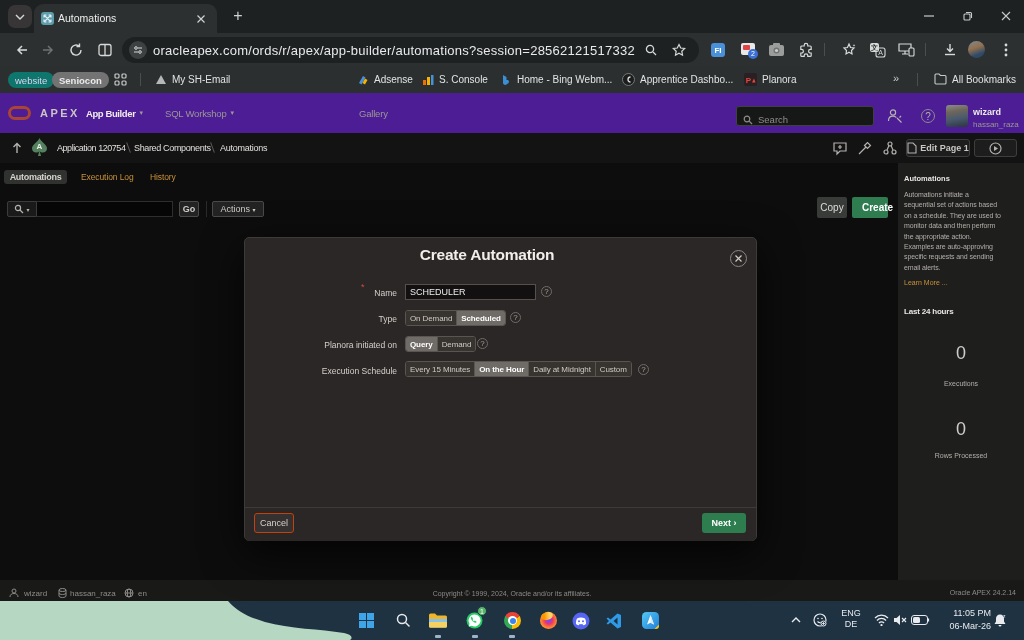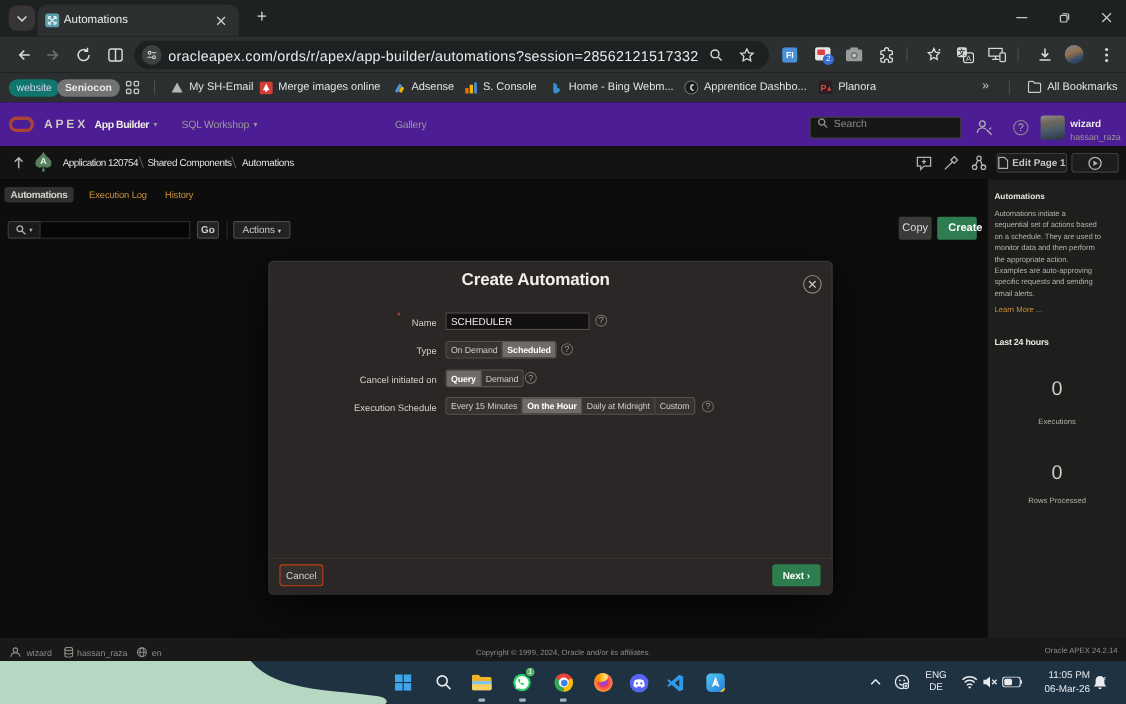--- a/index.html
+++ b/index.html
@@ -22,21 +22,21 @@
   #urltext { position:absolute; left:31px; top:6px; font-size:13px; color:#e8eaed; letter-spacing:0.25px; }
 
   
   #bookbar { position:absolute; left:0; top:66px; width:1024px; height:27px; background:#2b2f2f; }
   .chip { position:absolute; top:6px; height:16px; border-radius:8px; font-size:9.5px; display:flex; align-items:center; padding:0 7px; }
   .bk { position:absolute; top:0; height:27px; display:flex; align-items:center; gap:5px; font-size:10px; color:#e2e4e3; }
 
   
   #apexhdr { position:absolute; left:0; top:93px; width:1024px; height:40px; background:#4c1d95; }
   .navitem { position:absolute; top:0; height:40px; display:flex; align-items:center; font-size:9.5px; letter-spacing:-0.2px; color:#9b9894; gap:4px;}
-  #apexsearch { position:absolute; left:736px; top:13px; width:138px; height:20px; background:#161818; border:1px solid #404040; border-radius:3px; color:#8f8c8a; font-size:9.5px; display:flex; align-items:flex-start; padding-left:6px; gap:5px;}
+  #apexsearch { position:absolute; left:736px; top:13px; width:138px; height:20px; background:#161818; border:1px solid #404040; border-radius:3px; color:#8f8c8a; font-size:9.5px; display:flex; align-items:flex-end; padding-left:6px; gap:5px;}
 
   
   #crumb { position:absolute; left:0; top:133px; width:1024px; height:30px; background:#121312; }
 
   
   #content { position:absolute; left:0; top:163px; width:898px; height:417px; background:#0d0d0d; }
   #sidebar { position:absolute; left:898px; top:163px; width:126px; height:417px; background:#1e1e1d; }
 
   
   .rtab { position:absolute; font-size:8.5px; letter-spacing:-0.1px; }
@@ -179,27 +179,20 @@
           <rect x="1" y="8" width="4" height="4" rx="1"></rect>
           <rect x="8" y="8" width="4" height="4" rx="1"></rect>
         </g>
       </svg>
     <div class="abs" style="left:140px;top:7px;width:1px;height:13px;background:#4a4e4d"></div>
     <div class="bk" style="left:155px;">
       <svg width="12" height="12" viewBox="0 0 12 12">
           <path d="M6 1 L11 10 H1 Z" fill="#b5b8b7"></path>
         </svg>
         <span>My SH-Email</span>
-    </div>
-    <div class="bk" style="left:236px;">
-      <svg width="12" height="12" viewBox="0 0 12 12">
-          <rect width="12" height="12" rx="2" fill="#d43c33"></rect>
-          <path d="M6 2 L9 8 H3 Z M5.2 7 h1.6 v2.5 h-1.6 Z" fill="#fff"></path>
-        </svg>
-        <span>Merge images online</span>
     </div>
     <div class="bk" style="left:357px;">
       <svg width="12" height="12" viewBox="0 0 12 12">
           <path d="M2 9 L6 2 L8.5 3.5 L4.5 10.5 Z" fill="#4a90d9"></path>
           <path d="M5.5 9 L8 4.5 L10.5 6 L8 10.5 Z" fill="#f4b400"></path>
         </svg>
         <span>Adsense</span>
     </div>
     <div class="bk" style="left:422px;">
       <svg width="12" height="12" viewBox="0 0 12 12">
@@ -363,21 +356,21 @@
     <div class="abs" style="left:160px;top:46px;width:131px;height:16px;background:#121010;border:1px solid #55504b;color:#f0ede9;font-size:9px;line-height:14px;padding-left:4px;">SCHEDULER</div>
     <div class="helpc" style="left:296px;top:48px;">?</div>
 
     <div class="mlabel" style="top:76px;padding-left:28px;">Type</div>
     <div class="pillgrp" style="left:160px;top:72px;">
       <div class="pill">On Demand</div>
       <div class="pill sel">Scheduled</div>
     </div>
     <div class="helpc" style="left:265px;top:74px;">?</div>
 
-    <div class="mlabel" style="top:102px;">Cancel initiated on</div>
+    <div class="mlabel" style="top:102px;">Planora initiated on</div>
     <div class="pillgrp" style="left:160px;top:98px;">
       <div class="pill sel">Query</div>
       <div class="pill">Demand</div>
     </div>
     <div class="helpc" style="left:232px;top:100px;">?</div>
 
     <div class="mlabel" style="top:128px;">Execution Schedule</div>
     <div class="pillgrp" style="left:160px;top:123px;">
       <div class="pill">Every 15 Minutes</div>
       <div class="pill sel">On the Hour</div>

